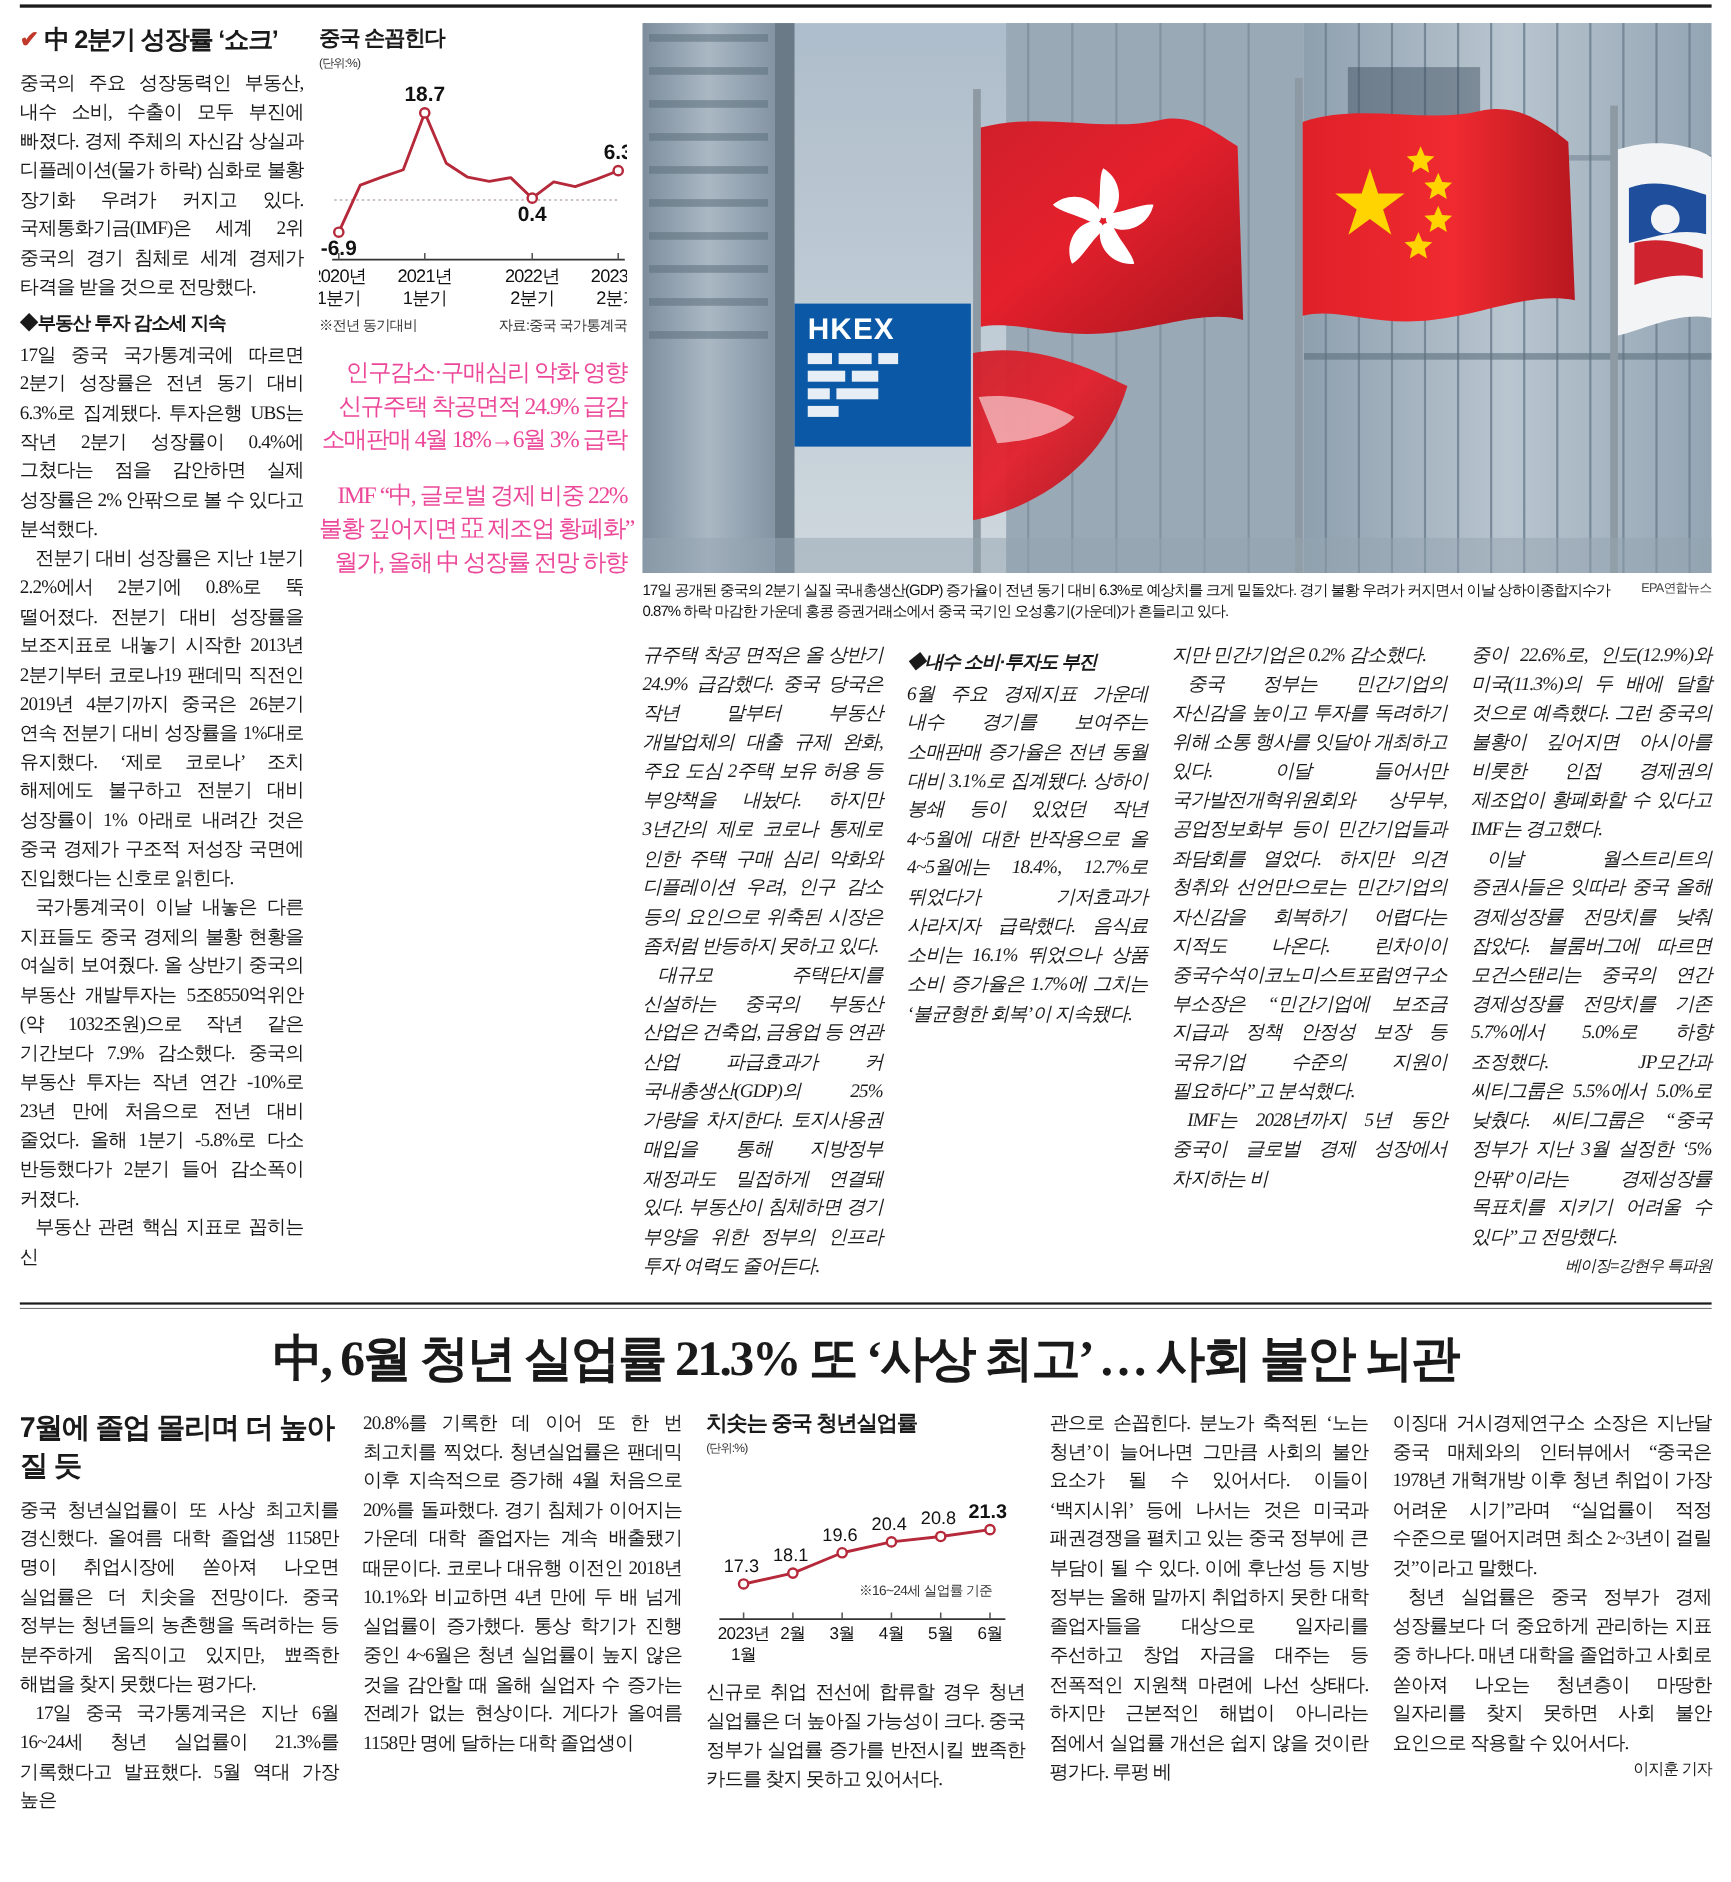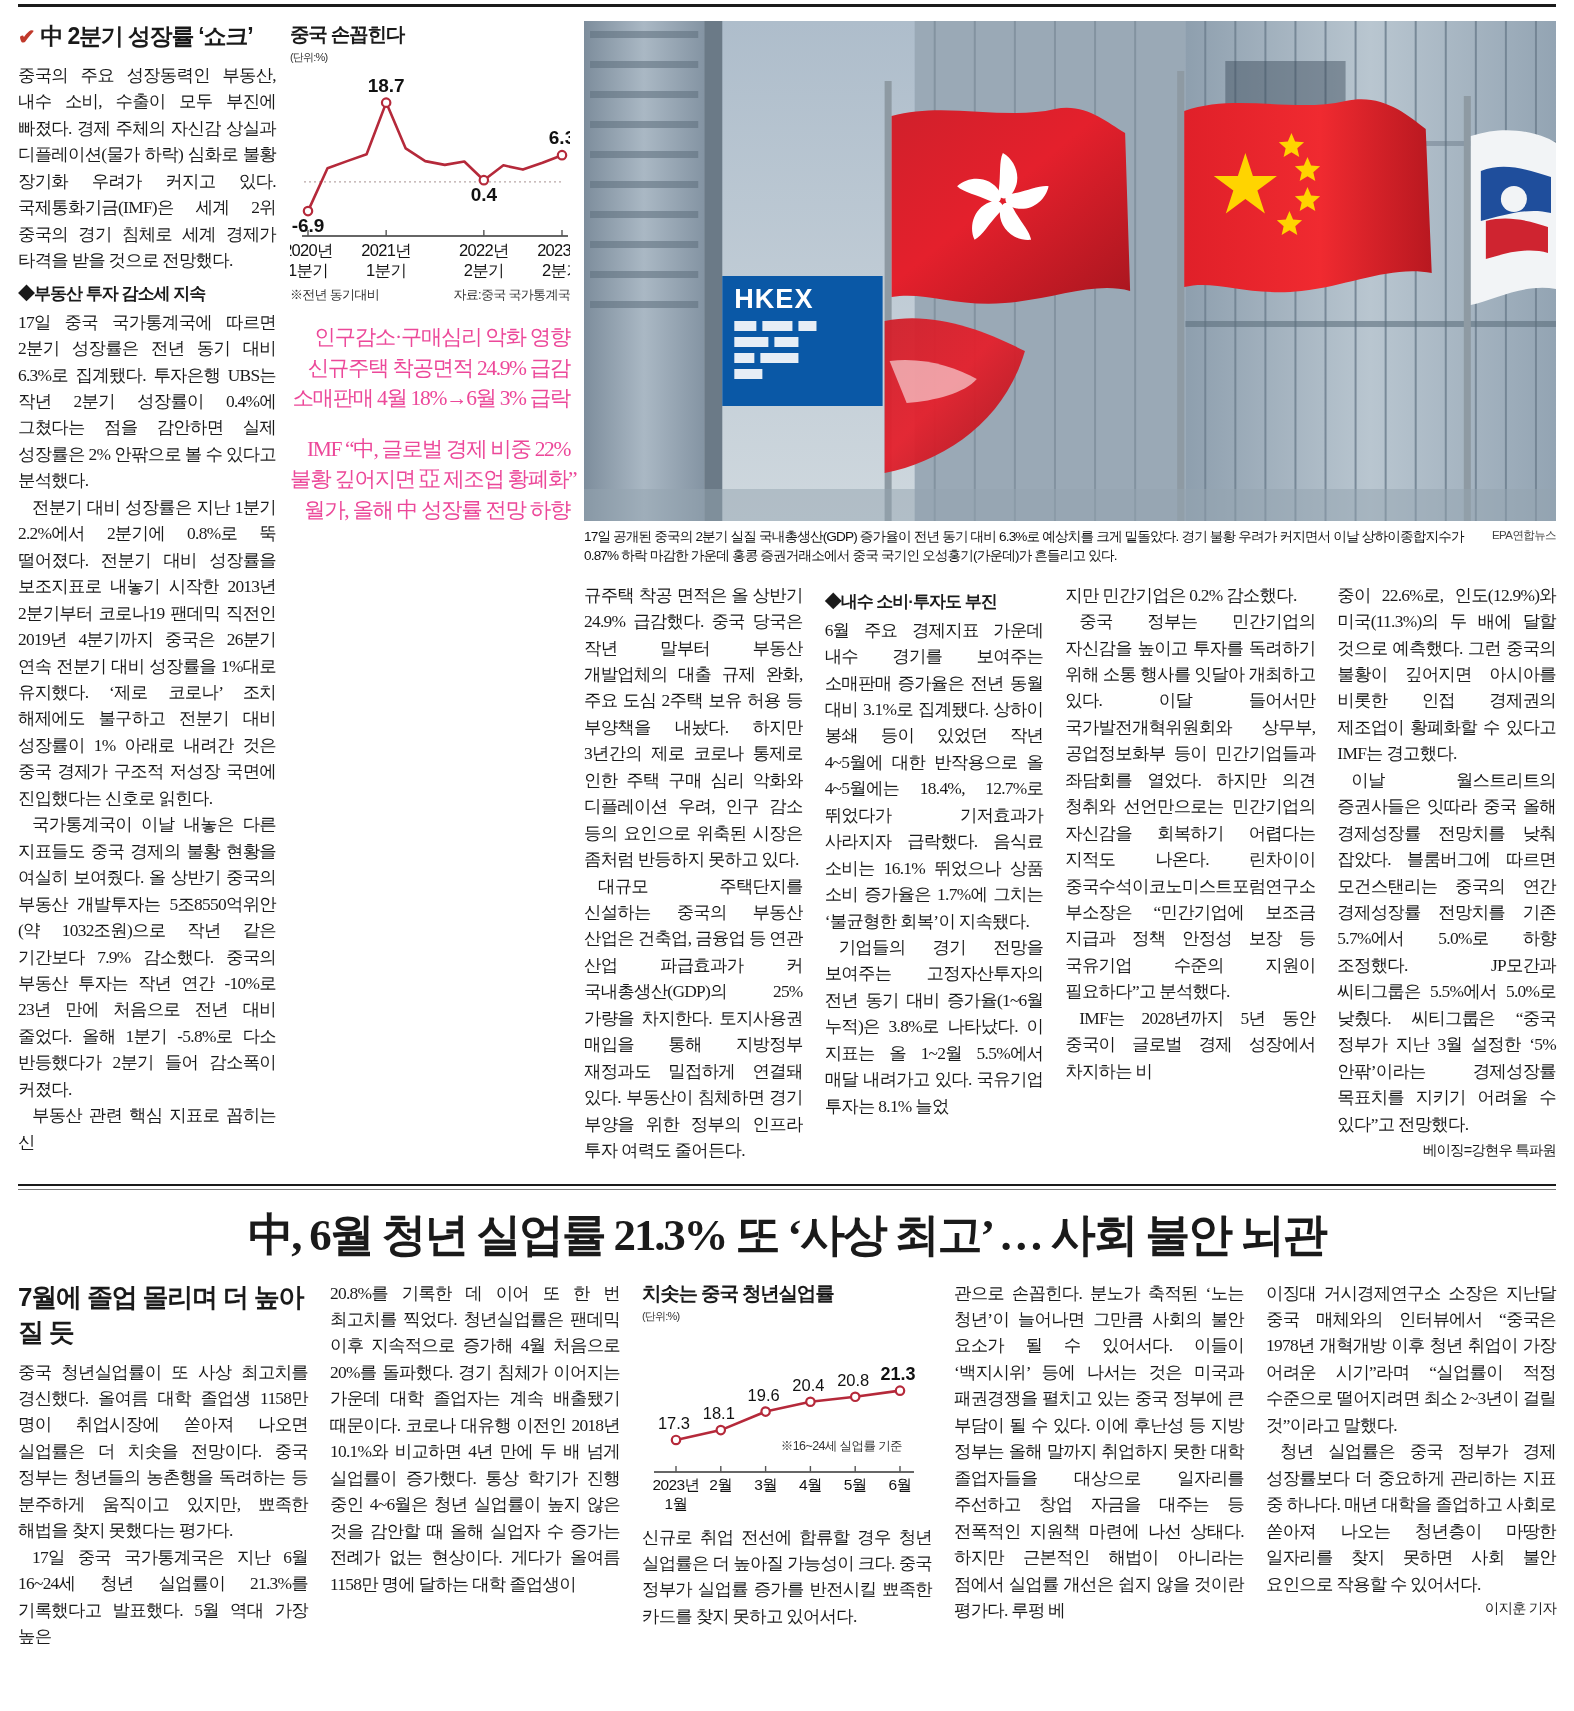--- a/index.html
+++ b/index.html
@@ -103,21 +103,21 @@
     margin-top:6px; color:#111;
   }
   .photo-credit {
     float:right;
     font-family:"Liberation Sans", sans-serif;
     font-size:11.5px; color:#444; letter-spacing:-0.6px;
   }
 
   
   .cols4 { display:flex; gap:22px; margin-top:16px; }
-  .cols4 > div { flex:1 1 0; }
+  .cols4 > div { flex:1 1 0;font-style:italic; }
   .byline {
     text-align:right;
     font-family:"Liberation Sans", sans-serif;
     font-size:14.5px; letter-spacing:-0.9px; margin-top:4px;
   }
 
   
   .story-div { border-top:2px solid #1b1b1b; margin:20px 0 0 0; }
   .story-div2 { border-top:1px solid #777; margin:3px 0 0 0; }
 
@@ -354,21 +354,20 @@
       </div>
 
       <div class="cols4">
         <div>
           <p class="body">규주택 착공 면적은 올 상반기 24.9% 급감했다. 중국 당국은 작년 말부터 부동산 개발업체의 대출 규제 완화, 주요 도심 2주택 보유 허용 등 부양책을 내놨다. 하지만 3년간의 제로 코로나 통제로 인한 주택 구매 심리 악화와 디플레이션 우려, 인구 감소 등의 요인으로 위축된 시장은 좀처럼 반등하지 못하고 있다.</p>
           <p class="body">대규모 주택단지를 신설하는 중국의 부동산 산업은 건축업, 금융업 등 연관 산업 파급효과가 커 국내총생산(GDP)의 25%가량을 차지한다. 토지사용권 매입을 통해 지방정부 재정과도 밀접하게 연결돼 있다. 부동산이 침체하면 경기 부양을 위한 정부의 인프라 투자 여력도 줄어든다.</p>
         </div>
         <div>
           <div class="subhead">◆내수 소비·투자도 부진</div>
           <p class="body">6월 주요 경제지표 가운데 내수 경기를 보여주는 소매판매 증가율은 전년 동월 대비 3.1%로 집계됐다. 상하이 봉쇄 등이 있었던 작년 4~5월에 대한 반작용으로 올 4~5월에는 18.4%, 12.7%로 뛰었다가 기저효과가 사라지자 급락했다. 음식료 소비는 16.1% 뛰었으나 상품 소비 증가율은 1.7%에 그치는 ‘불균형한 회복’이 지속됐다.</p>
-          <p class="body">기업들의 경기 전망을 보여주는 고정자산투자의 전년 동기 대비 증가율(1~6월 누적)은 3.8%로 나타났다. 이 지표는 올 1~2월 5.5%에서 매달 내려가고 있다. 국유기업 투자는 8.1% 늘었</p>
         </div>
         <div>
           <p class="body">지만 민간기업은 0.2% 감소했다.</p>
           <p class="body">중국 정부는 민간기업의 자신감을 높이고 투자를 독려하기 위해 소통 행사를 잇달아 개최하고 있다. 이달 들어서만 국가발전개혁위원회와 상무부, 공업정보화부 등이 민간기업들과 좌담회를 열었다. 하지만 의견 청취와 선언만으로는 민간기업의 자신감을 회복하기 어렵다는 지적도 나온다. 린차이이 중국수석이코노미스트포럼연구소 부소장은 “민간기업에 보조금 지급과 정책 안정성 보장 등 국유기업 수준의 지원이 필요하다”고 분석했다.</p>
           <p class="body">IMF는 2028년까지 5년 동안 중국이 글로벌 경제 성장에서 차지하는 비</p>
         </div>
         <div>
           <p class="body">중이 22.6%로, 인도(12.9%)와 미국(11.3%)의 두 배에 달할 것으로 예측했다. 그런 중국의 불황이 깊어지면 아시아를 비롯한 인접 경제권의 제조업이 황폐화할 수 있다고 IMF는 경고했다.</p>
           <p class="body">이날 월스트리트의 증권사들은 잇따라 중국 올해 경제성장률 전망치를 낮춰 잡았다. 블룸버그에 따르면 모건스탠리는 중국의 연간 경제성장률 전망치를 기존 5.7%에서 5.0%로 하향 조정했다. JP모간과 씨티그룹은 5.5%에서 5.0%로 낮췄다. 씨티그룹은 “중국 정부가 지난 3월 설정한 ‘5% 안팎’이라는 경제성장률 목표치를 지키기 어려울 수 있다”고 전망했다.</p>
           <div class="byline">베이징=강현우 특파원</div>

